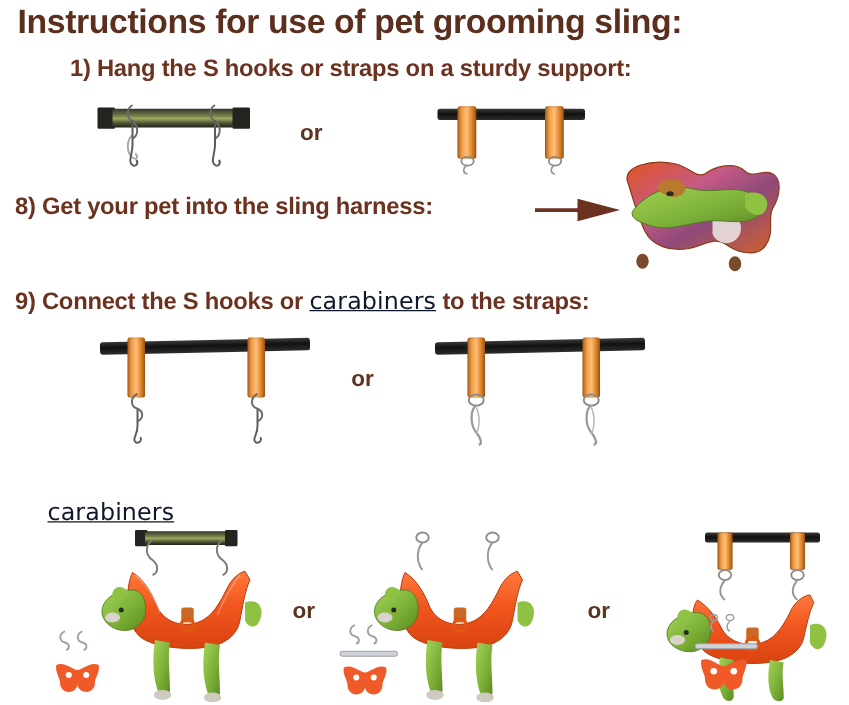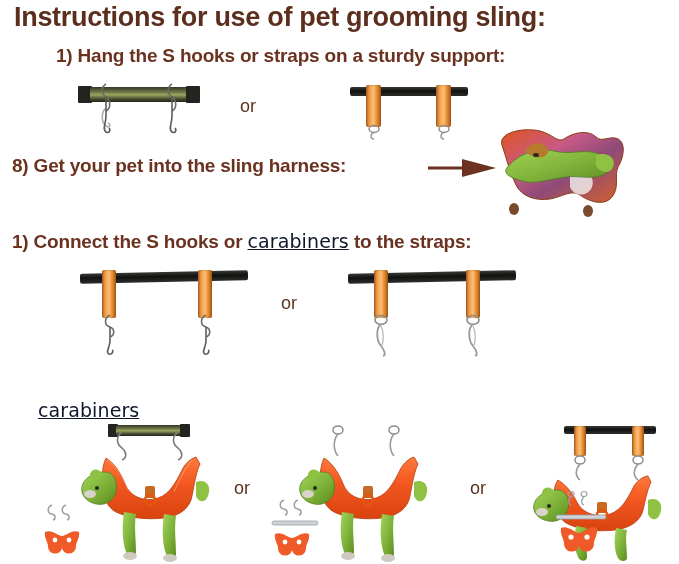--- a/index.html
+++ b/index.html
@@ -26,21 +26,21 @@
   .carab{
     font-family:"DejaVu Sans",sans-serif;
     font-weight:normal;
     color:#0f172a;
     font-size:19px;
     letter-spacing:0.1px;
     text-decoration:underline;
   }
   .orlbl{
     position:absolute;
-    font-size:18px;font-weight:normal;
+    font-size:18px;font-weight:bold;
     color:#5C3320;
   }
 
   
   .barblk{position:absolute;background:linear-gradient(180deg,#3a3a38 0%,#111110 45%,#2d2d2b 100%);border-radius:2px;}
   .barolive{position:absolute;border-radius:2px;
     background:linear-gradient(180deg,#35342c 0%,#6e7a46 35%,#9aa85e 52%,#4c4f33 78%,#23231c 100%);}
   .barcap{position:absolute;background:#242320;border-radius:1px;}
   .strap{position:absolute;border-radius:2px;
     background:linear-gradient(90deg,#c9711f 0%,#f59a3d 22%,#ffb463 45%,#e8872b 72%,#b45f17 100%);
@@ -133,21 +133,21 @@
       <path d="M14 42 C26 26 46 20 62 24 C78 28 92 22 104 26
                C116 30 122 40 114 46 C104 54 86 48 74 50
                C58 52 42 58 30 54 C20 51 12 48 14 42 Z" fill="url(#dogGrad)" stroke="#4f7a22" stroke-width="0.8"></path>
       <path d="M34 22 C40 14 52 14 56 22 C58 28 50 32 44 30 C38 28 32 26 34 22 Z" fill="#b87a2e"></path>
       <ellipse cx="44" cy="28" rx="3" ry="2" fill="#2a2a22"></ellipse>
       <path d="M104 28 C116 24 126 32 120 42 C116 48 106 44 104 38 Z" fill="#8fc243"></path>
     </svg>
   </div>
 
   <div class="step" style="left:12px;top:230px;">
-    <span>1) Connect the S hooks or</span>
+    <span>9) Connect the S hooks or</span>
     <span class="carab">carabiners</span>
     <span>to the straps:</span>
   </div>
 
   <div class="scene" style="left:80px;top:268px;width:170px;height:90px;">
     <div class="barblk" style="left:0px;top:4px;width:168px;height:10px;transform:rotate(-1.2deg);"></div>
     <div class="strap vert" style="left:22px;top:2px;width:14px;height:48px;"></div>
     <div class="strap vert" style="left:118px;top:2px;width:14px;height:48px;"></div>
     <svg class="svgwrap" style="left:22px;top:46px;" width="16" height="42" viewBox="0 0 16 42">
       <path d="M8 1 C2 4 2 11 8 13 C13 15 13 21 8 23" fill="none" stroke="#6e6e68" stroke-width="1.6"></path>

